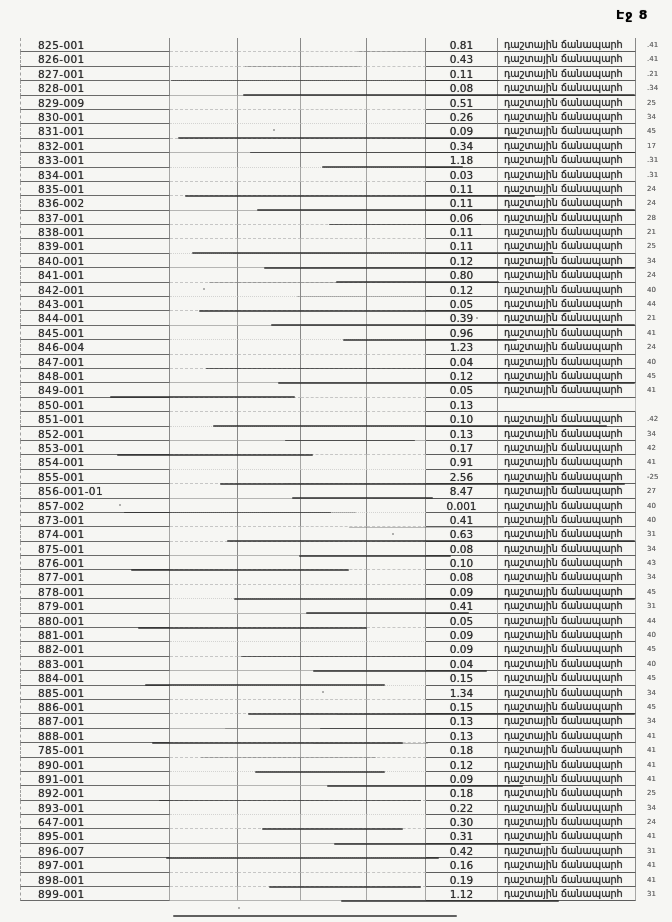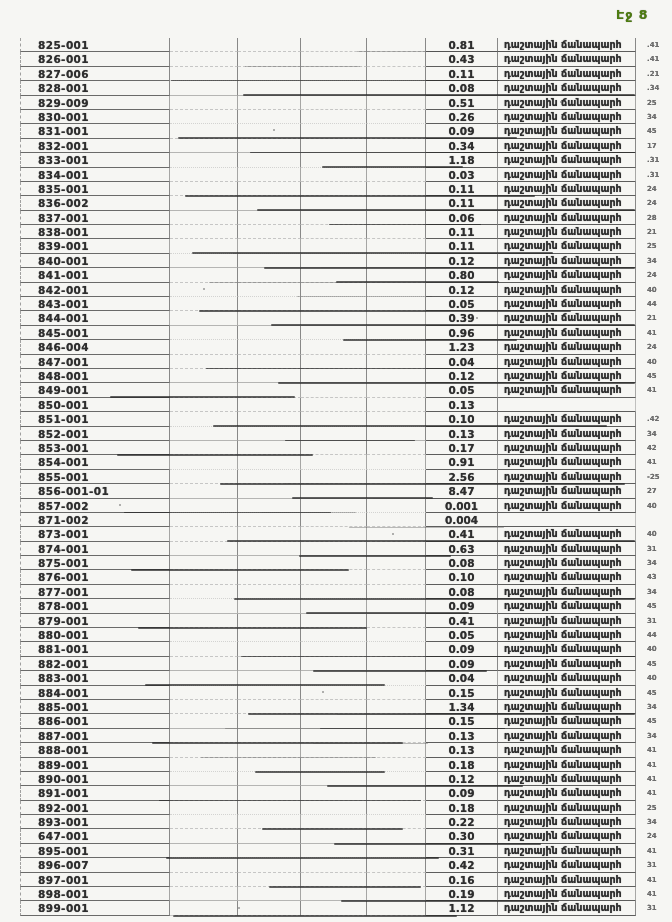--- a/index.html
+++ b/index.html
@@ -6,28 +6,27 @@
   body{
     width:672px;height:922px;
     background:#f6f6f3;
     font-family:"DejaVu Sans",sans-serif;
     overflow:hidden;
     position:relative;
   }
   .page{position:absolute;inset:0;}
   .page-header{
     position:absolute;top:7px;left:616px;
-    font-size:12.5px;font-weight:600;color:#4d7c0f;
+    font-size:12.5px;font-weight:600;color:#000000;
     text-shadow:0 0 .7px rgba(40,40,40,.75);
     letter-spacing:1px;
   }
   .scan-table{
     position:absolute;left:20px;top:38px;
     width:648px;
-    font-weight:bold;
   }
   .row{
     display:grid;
     grid-template-columns:150px 68px 63px 66px 59px 72px 138px 28px;
     height:14.4px;
     position:relative;
   }
   .row>div{
     overflow:hidden;
     line-height:14.4px;
@@ -98,21 +97,21 @@
         <div class="c-code">826-001</div>
         <div class="c-mid"></div>
         <div class="c-mid"></div>
         <div class="c-mid"></div>
         <div class="c-mid"></div>
         <div class="c-val">0.43</div>
         <div class="c-desc">դաշտային ճանապարհ</div>
         <div class="c-mark">.41</div>
       </div>
       <div class="row">
-        <div class="c-code">827-006</div>
+        <div class="c-code">827-001</div>
         <div class="c-mid"></div>
         <div class="c-mid"></div>
         <div class="c-mid"></div>
         <div class="c-mid"></div>
         <div class="c-val">0.11</div>
         <div class="c-desc">դաշտային ճանապարհ</div>
         <div class="c-mark">.21</div>
       </div>
       <div class="row">
         <div class="c-code">828-001</div>
@@ -408,30 +407,20 @@
         <div class="c-code">857-002</div>
         <div class="c-mid"></div>
         <div class="c-mid"></div>
         <div class="c-mid"></div>
         <div class="c-mid"></div>
         <div class="c-val">0.001</div>
         <div class="c-desc">դաշտային ճանապարհ</div>
         <div class="c-mark">40</div>
       </div>
       <div class="row">
-        <div class="c-code">871-002</div>
-        <div class="c-mid"></div>
-        <div class="c-mid"></div>
-        <div class="c-mid"></div>
-        <div class="c-mid"></div>
-        <div class="c-val">0.004</div>
-        <div class="c-desc empty"></div>
-        <div class="c-mark"></div>
-      </div>
-      <div class="row">
         <div class="c-code">873-001</div>
         <div class="c-mid"></div>
         <div class="c-mid"></div>
         <div class="c-mid"></div>
         <div class="c-mid"></div>
         <div class="c-val">0.41</div>
         <div class="c-desc">դաշտային ճանապարհ</div>
         <div class="c-mark">40</div>
       </div>
       <div class="row">
@@ -578,21 +567,21 @@
         <div class="c-code">888-001</div>
         <div class="c-mid"></div>
         <div class="c-mid"></div>
         <div class="c-mid"></div>
         <div class="c-mid"></div>
         <div class="c-val">0.13</div>
         <div class="c-desc">դաշտային ճանապարհ</div>
         <div class="c-mark">41</div>
       </div>
       <div class="row">
-        <div class="c-code">889-001</div>
+        <div class="c-code">785-001</div>
         <div class="c-mid"></div>
         <div class="c-mid"></div>
         <div class="c-mid"></div>
         <div class="c-mid"></div>
         <div class="c-val">0.18</div>
         <div class="c-desc">դաշտային ճանապարհ</div>
         <div class="c-mark">41</div>
       </div>
       <div class="row">
         <div class="c-code">890-001</div>

